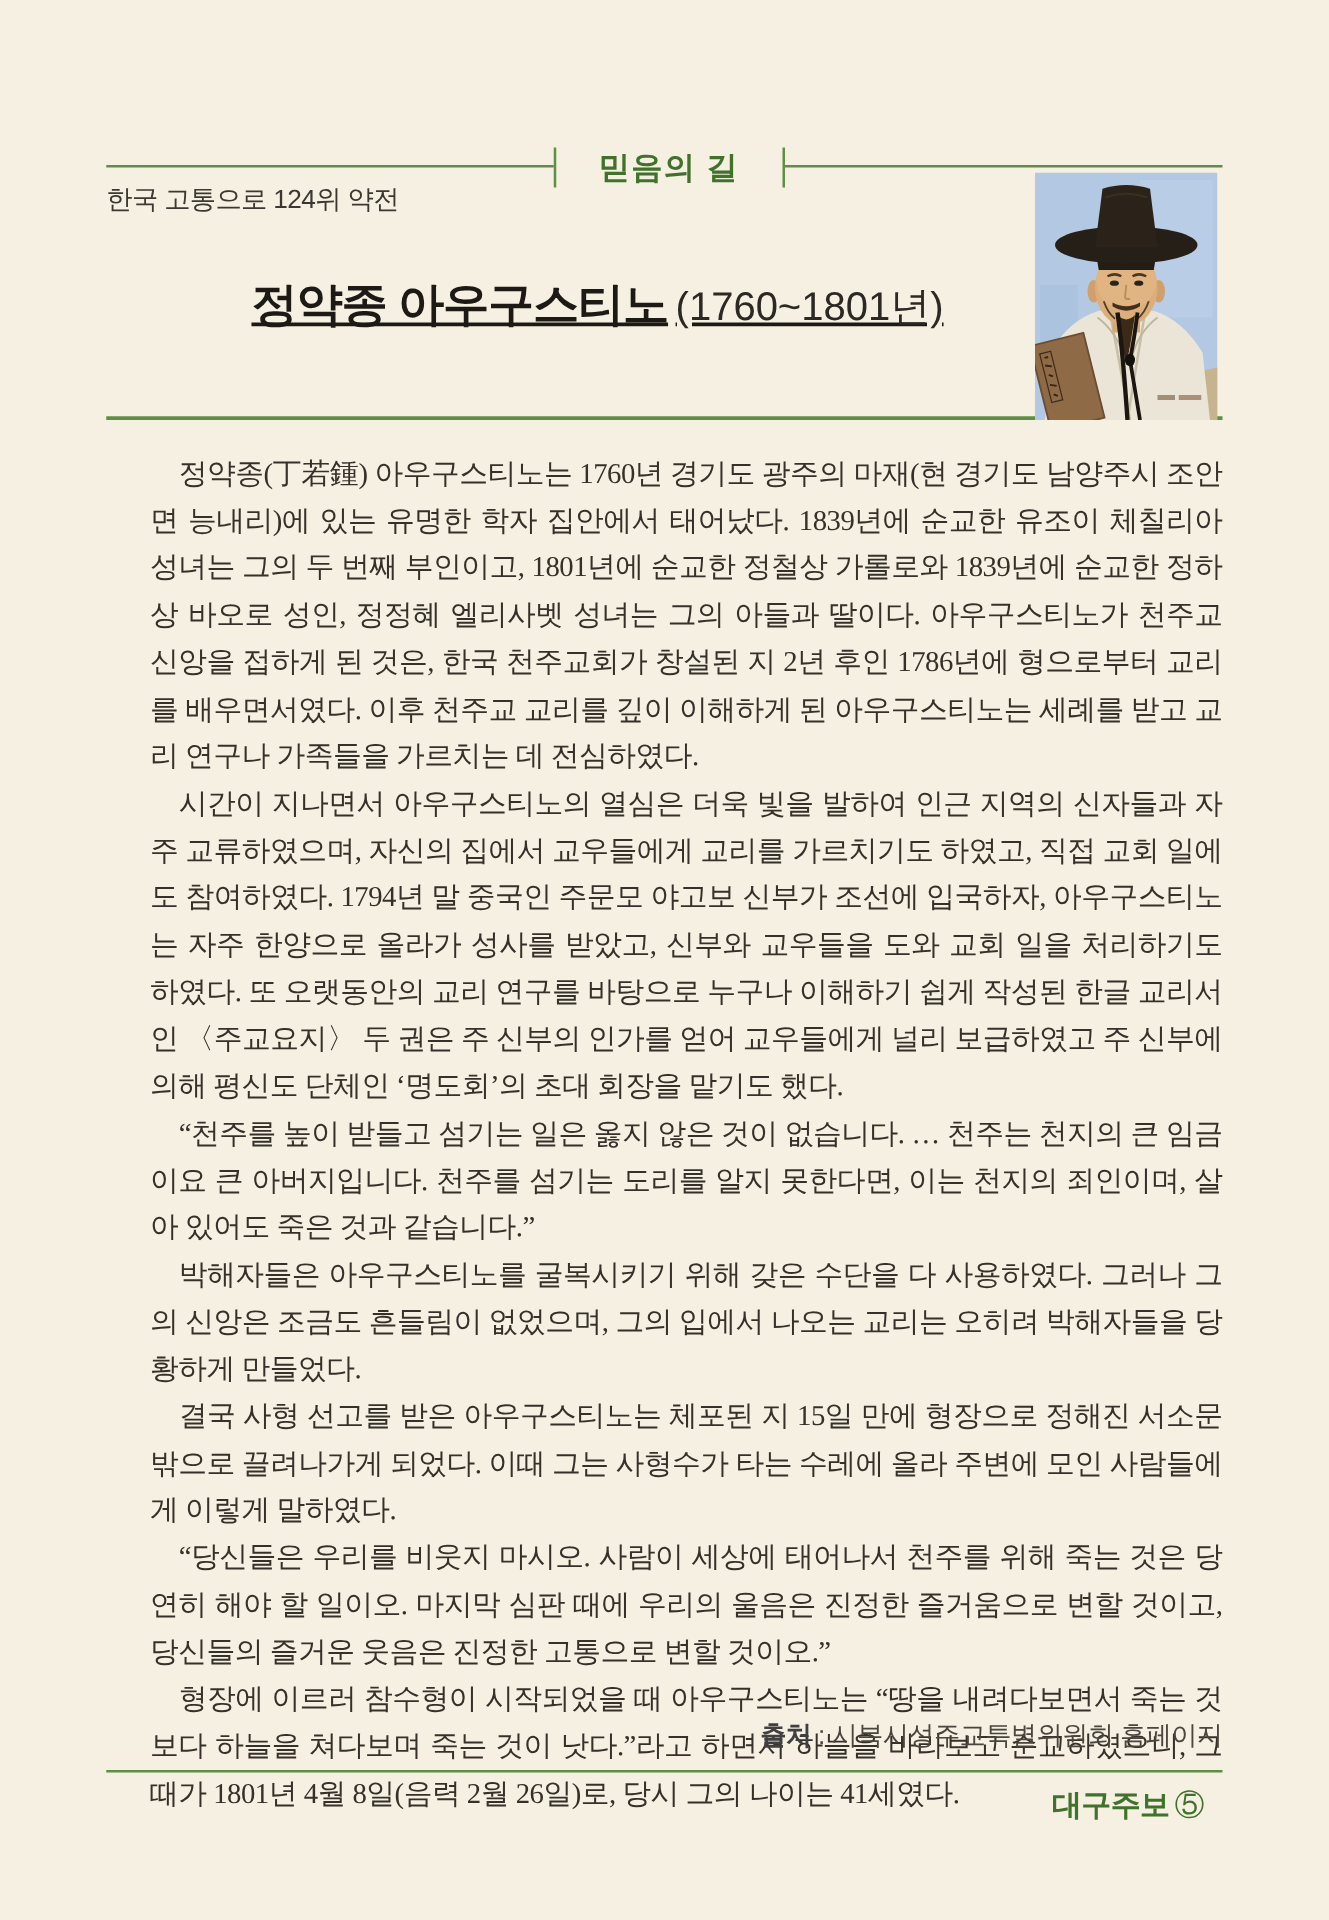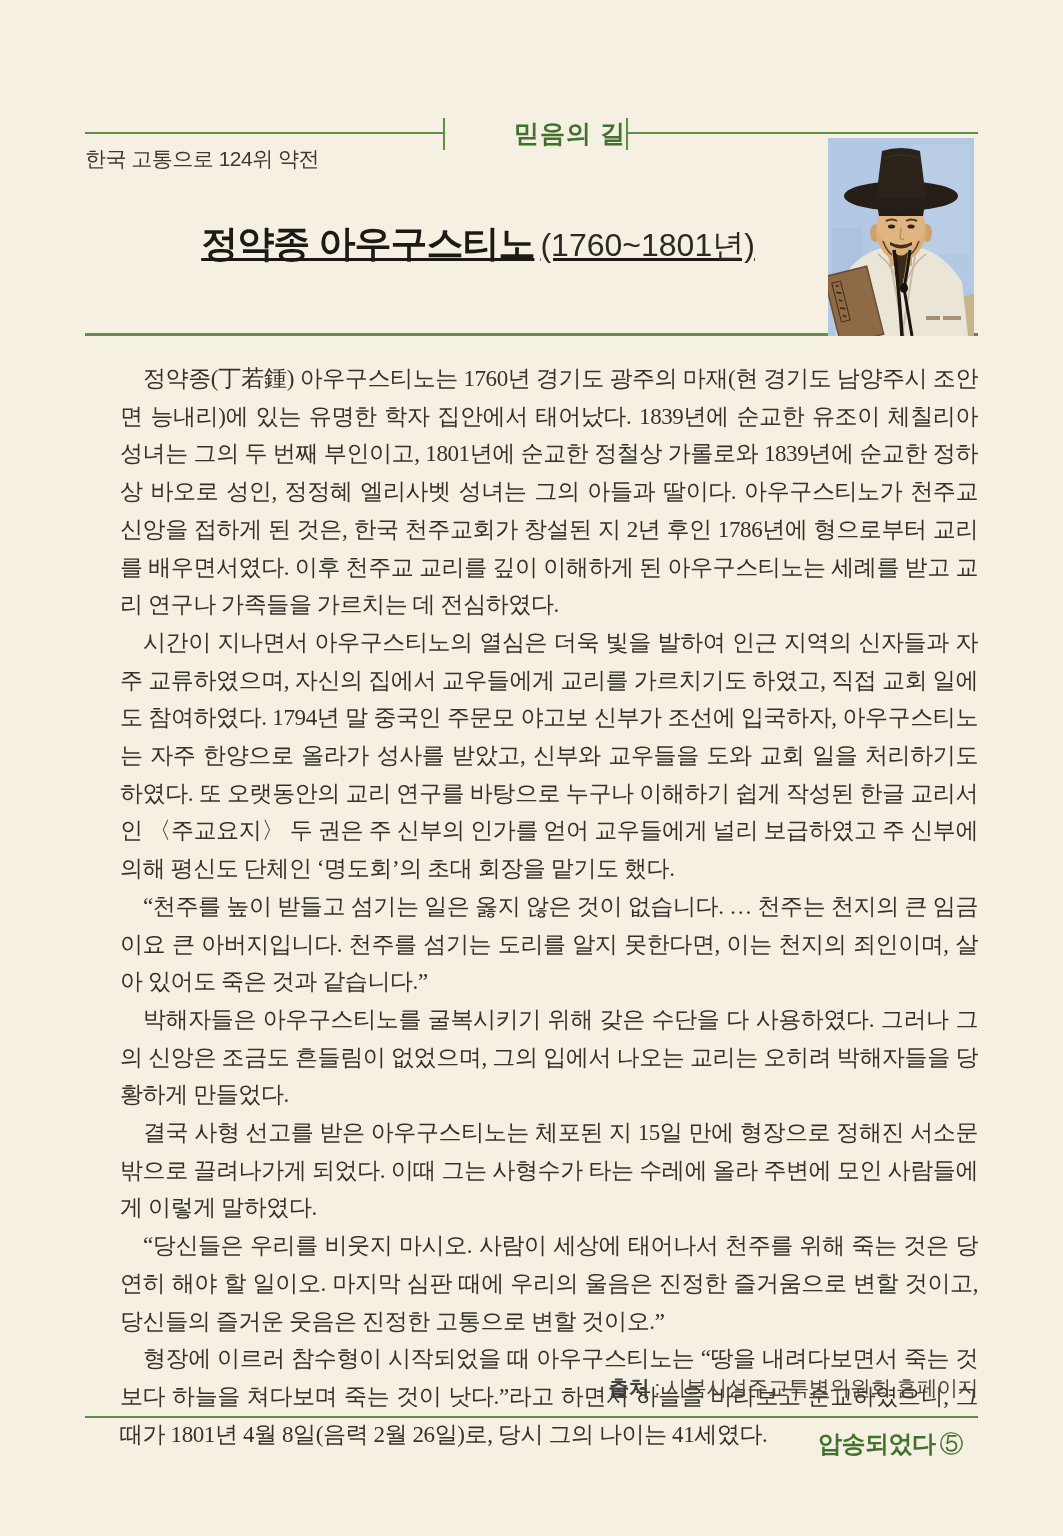--- a/index.html
+++ b/index.html
@@ -23,21 +23,21 @@
   .rule{position:absolute;height:2px;background:var(--rule-green);}
   .rule-left{left:85px;top:132px;width:358px;}
   .rule-right{left:628px;top:132px;width:350px;}
   .rule-mid{left:85px;top:333px;width:893px;height:3px;}
   .rule-foot{left:85px;top:1416px;width:893px;}
   .tick{position:absolute;width:2px;height:32px;top:118px;background:var(--rule-green);}
   .tick-l{left:443px;}
   .tick-r{left:626px;}
   .banner-label{
     position:absolute;left:444px;top:117px;width:182px;
-    text-align:right;
+    text-align:center;
     font-size:25px;font-weight:bold;color:var(--accent-green);
     letter-spacing:1px;
   }
   .series-label{
     position:absolute;left:85px;top:145px;
     font-size:21px;color:#3b3732;letter-spacing:-0.5px;
   }
   
   .doc-title{
     position:absolute;left:88px;top:219px;width:780px;
@@ -168,15 +168,15 @@
       <p>“천주를 높이 받들고 섬기는 일은 옳지 않은 것이 없습니다. … 천주는 천지의 큰 임금이요 큰 아버지입니다. 천주를 섬기는 도리를 알지 못한다면, 이는 천지의 죄인이며, 살아 있어도 죽은 것과 같습니다.”</p>
       <p>박해자들은 아우구스티노를 굴복시키기 위해 갖은 수단을 다 사용하였다. 그러나 그의 신앙은 조금도 흔들림이 없었으며, 그의 입에서 나오는 교리는 오히려 박해자들을 당황하게 만들었다.</p>
       <p>결국 사형 선고를 받은 아우구스티노는 체포된 지 15일 만에 형장으로 정해진 서소문 밖으로 끌려나가게 되었다. 이때 그는 사형수가 타는 수레에 올라 주변에 모인 사람들에게 이렇게 말하였다.</p>
       <p>“당신들은 우리를 비웃지 마시오. 사람이 세상에 태어나서 천주를 위해 죽는 것은 당연히 해야 할 일이오. 마지막 심판 때에 우리의 울음은 진정한 즐거움으로 변할 것이고, 당신들의 즐거운 웃음은 진정한 고통으로 변할 것이오.”</p>
       <p>형장에 이르러 참수형이 시작되었을 때 아우구스티노는 “땅을 내려다보면서 죽는 것보다 하늘을 쳐다보며 죽는 것이 낫다.”라고 하면서 하늘을 바라보고 순교하였으니, 그때가 1801년 4월 8일(음력 2월 26일)로, 당시 그의 나이는 41세였다.</p>
     </div>
 
   <div class="source-line"><span class="src-label">출처</span><span class="src-text"> : </span><span class="src-text">시복시성주교특별위원회 홈페이지</span></div>
 
   <div class="rule rule-foot"></div>
-  <div class="footer-line"><span>압송되었다</span><span class="badge">⑤</span></div>
+  <div class="footer-line"><span>대구주보</span><span class="badge">⑤</span></div>
 
 </div>
 
 </body></html>

